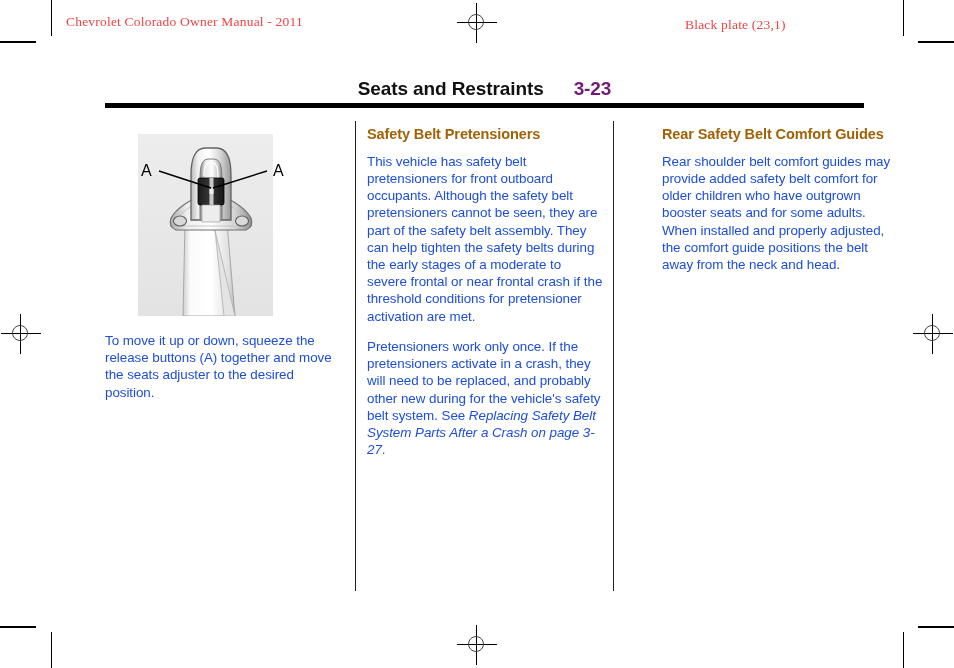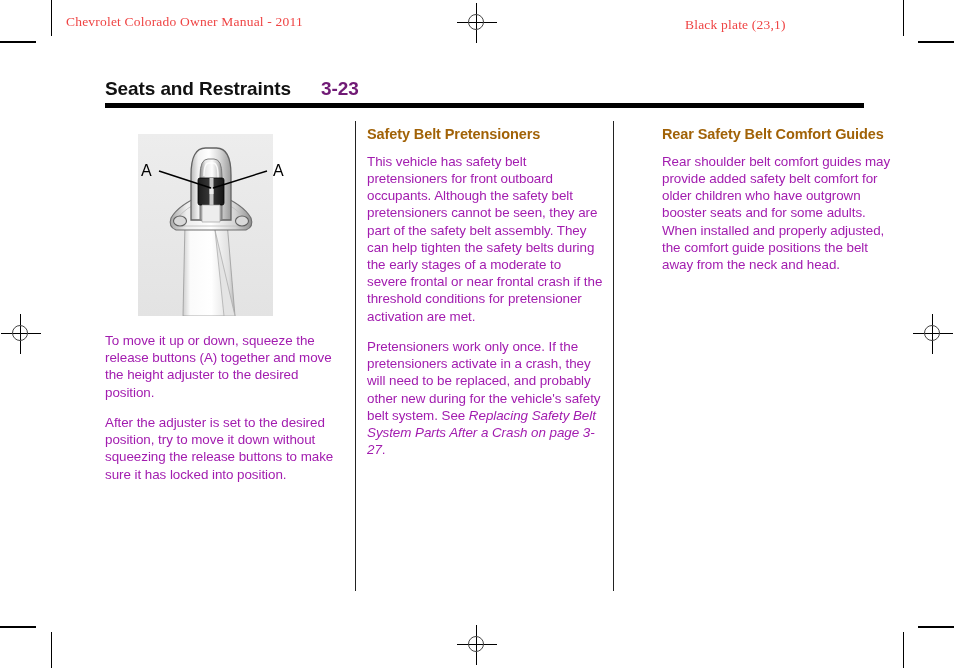--- a/index.html
+++ b/index.html
@@ -65,21 +65,21 @@
   #manual-title { left: 66px; top: 14px; }
   #black-plate  { left: 664px; top: 17px; margin-left: 21px; }
 
   
   .section-header {
     position: absolute;
     left: 105px;
     top: 78px;
     width: 759px;
     display: flex;
-    justify-content: flex-start;
+    justify-content: center;
     align-items: baseline;
   }
   .section-header .title {
     font-size: 19px;
     font-weight: bold;
     color: #111;
     letter-spacing: -0.1px;
   }
   .section-header .pageno {
     font-size: 19px;
@@ -122,21 +122,21 @@
     font-size: 14.5px;
     font-weight: bold;
     color: #a16207;
     line-height: 1.22;
     letter-spacing: -0.1px;
   }
   p.body {
     margin: 0 0 13px 0;
     font-size: 13.4px;
     line-height: 1.285;
-    color: #a21caf;
+    color: #1d4ed8;
     letter-spacing: -0.05px;
   }
   p.body:last-child { margin-bottom: 0; }
   span.xref {
     font-style: italic;
   }
 
   
   .figure {
     width: 236px;
@@ -262,22 +262,21 @@
       <path d="M97 79 L115 79 L115 96 L97 96 Z" fill="#ededed" stroke="#a0a0a0" stroke-width="0.7"></path>
 
       <line x1="54" y1="45" x2="106" y2="62" stroke="#000" stroke-width="1.4"></line>
       <line x1="162" y1="45" x2="108" y2="62" stroke="#000" stroke-width="1.4"></line>
 
       <text x="36" y="50" font-family="Liberation Sans, sans-serif" font-size="16" fill="#000">A</text>
       <text x="168" y="50" font-family="Liberation Sans, sans-serif" font-size="16" fill="#000">A</text>
     </svg>
   </div>
 
-  <p class="body">To move it up or down, squeeze the release buttons (A) together and move the height adjuster to the desired position.</p>
-  <p class="body">After the adjuster is set to the desired position, try to move it down without squeezing the release buttons to make sure it has locked into position.</p>
+  <p class="body">To move it up or down, squeeze the release buttons (A) together and move the seats adjuster to the desired position.</p>
 </div>
 
 <div class="col" id="col-2">
   <h2 class="sub-head">Safety Belt Pretensioners</h2>
   <p class="body">This vehicle has safety belt pretensioners for front outboard occupants. Although the safety belt pretensioners cannot be seen, they are part of the safety belt assembly. They can help tighten the safety belts during the early stages of a moderate to severe frontal or near frontal crash if the threshold conditions for pretensioner activation are met.</p>
   <p class="body"><span>Pretensioners work only once. If the pretensioners activate in a crash, they will need to be replaced, and probably other new during for the vehicle's safety belt system. See </span><span class="xref">Replacing Safety Belt System Parts After a Crash on page 3-27</span><span>.</span></p>
 </div>
 
 <div class="col" id="col-3">
   <h2 class="sub-head">Rear Safety Belt Comfort Guides</h2>

